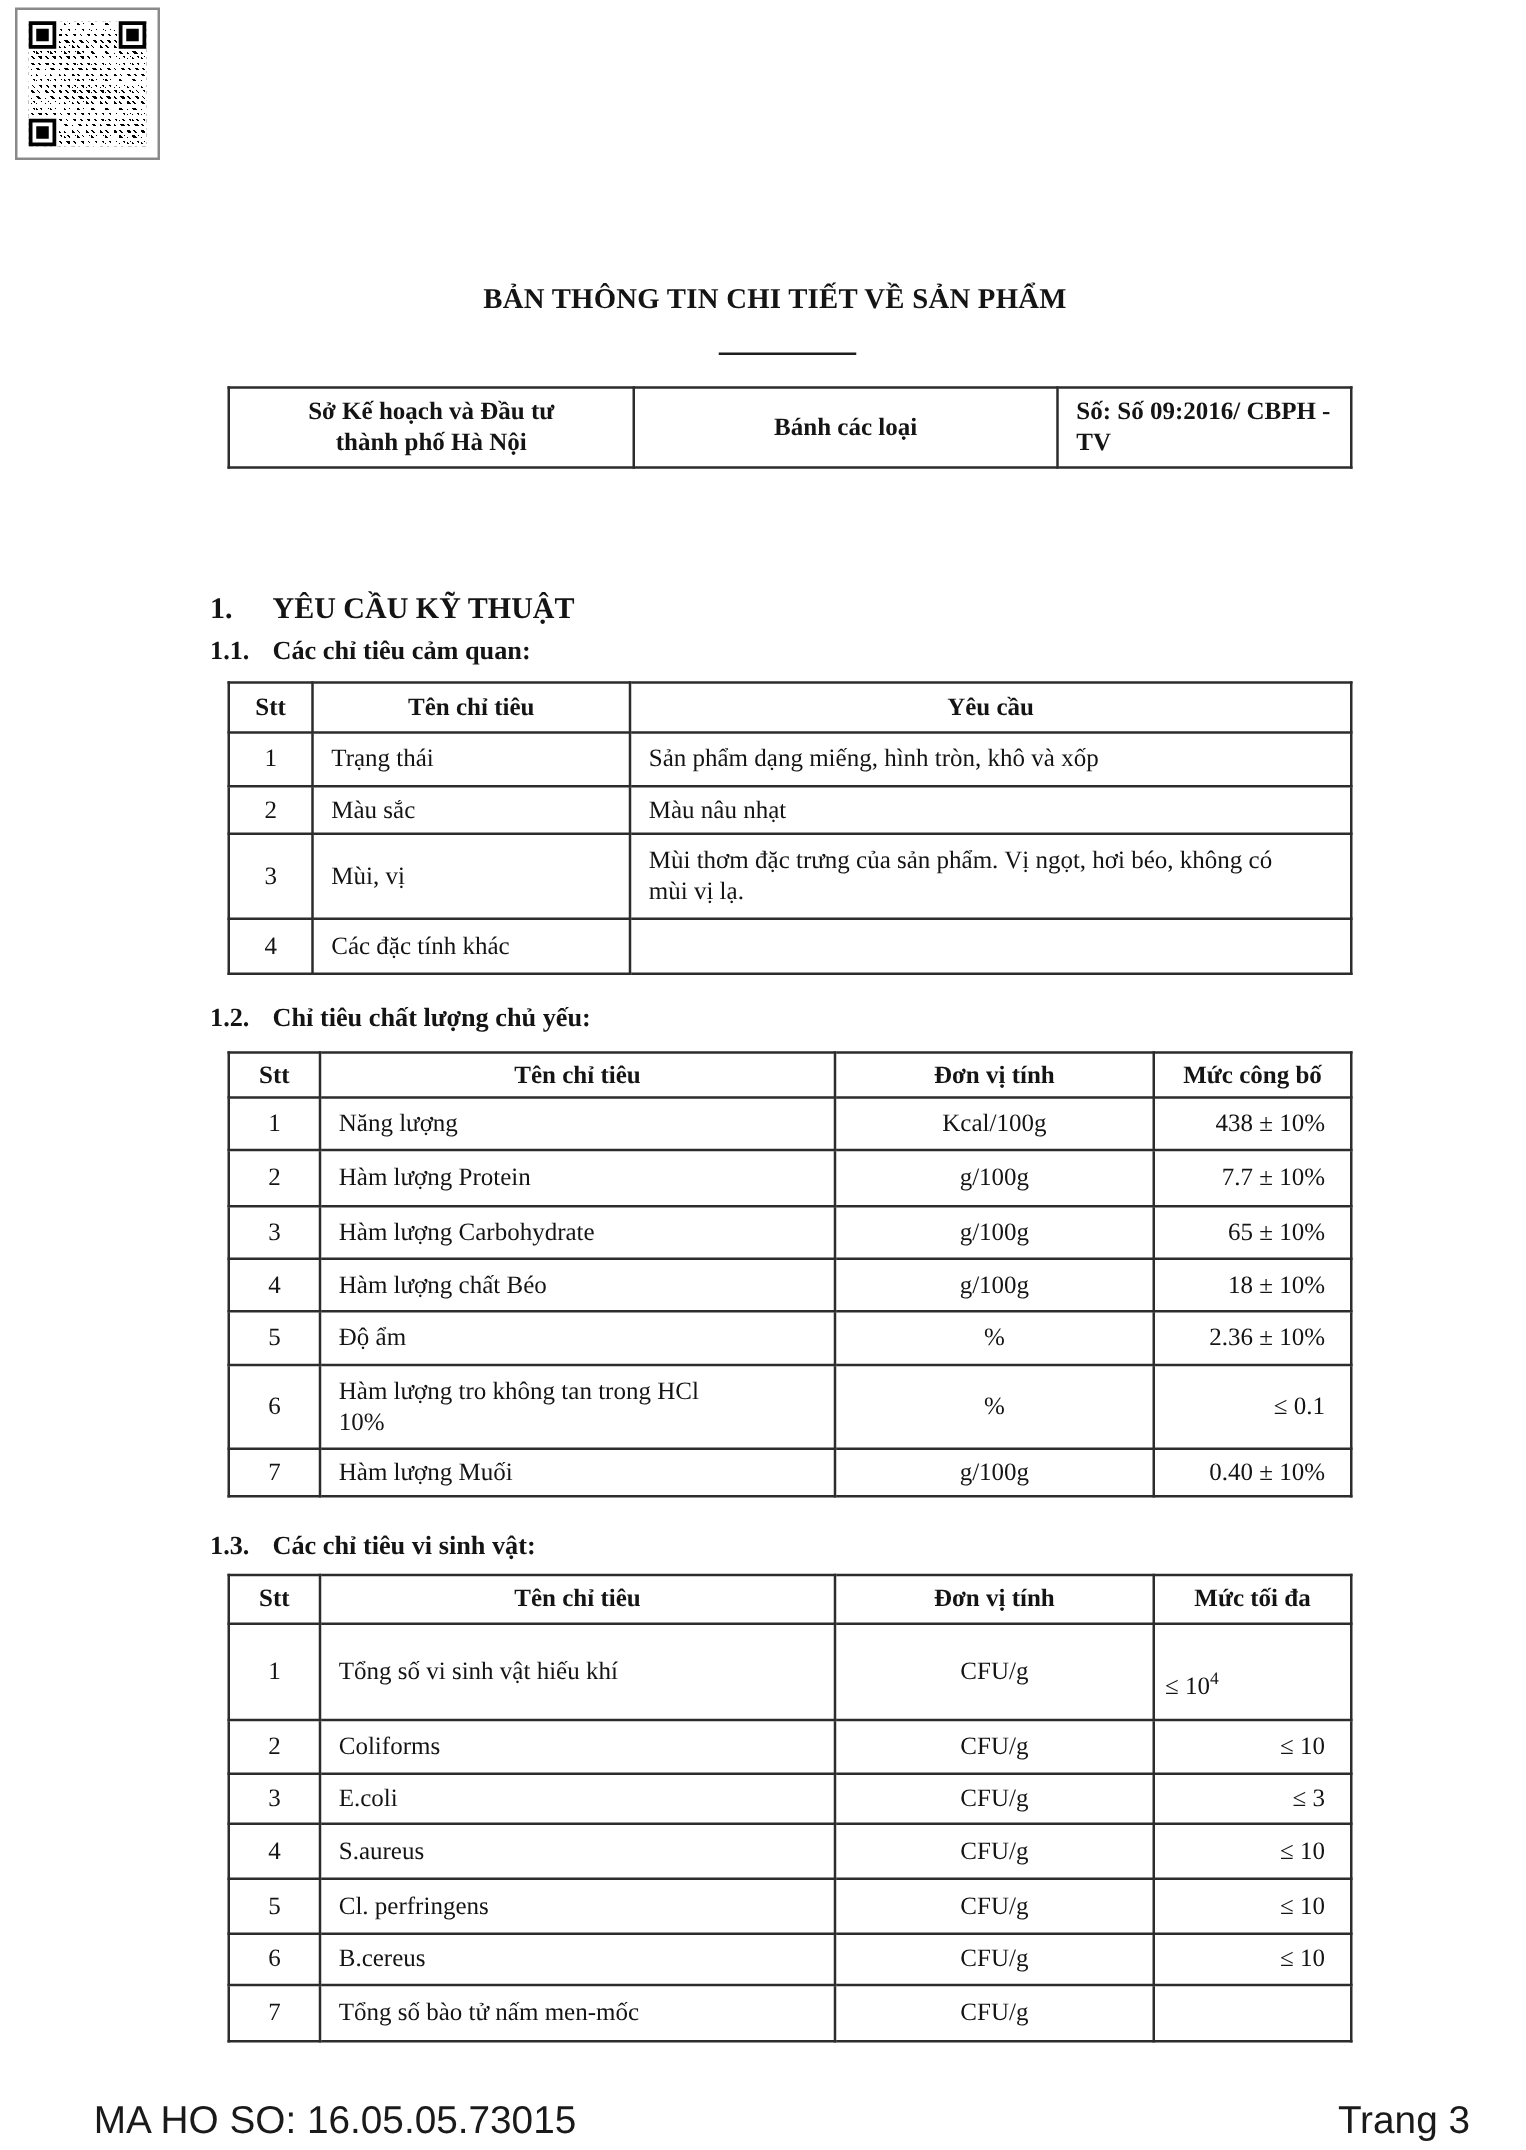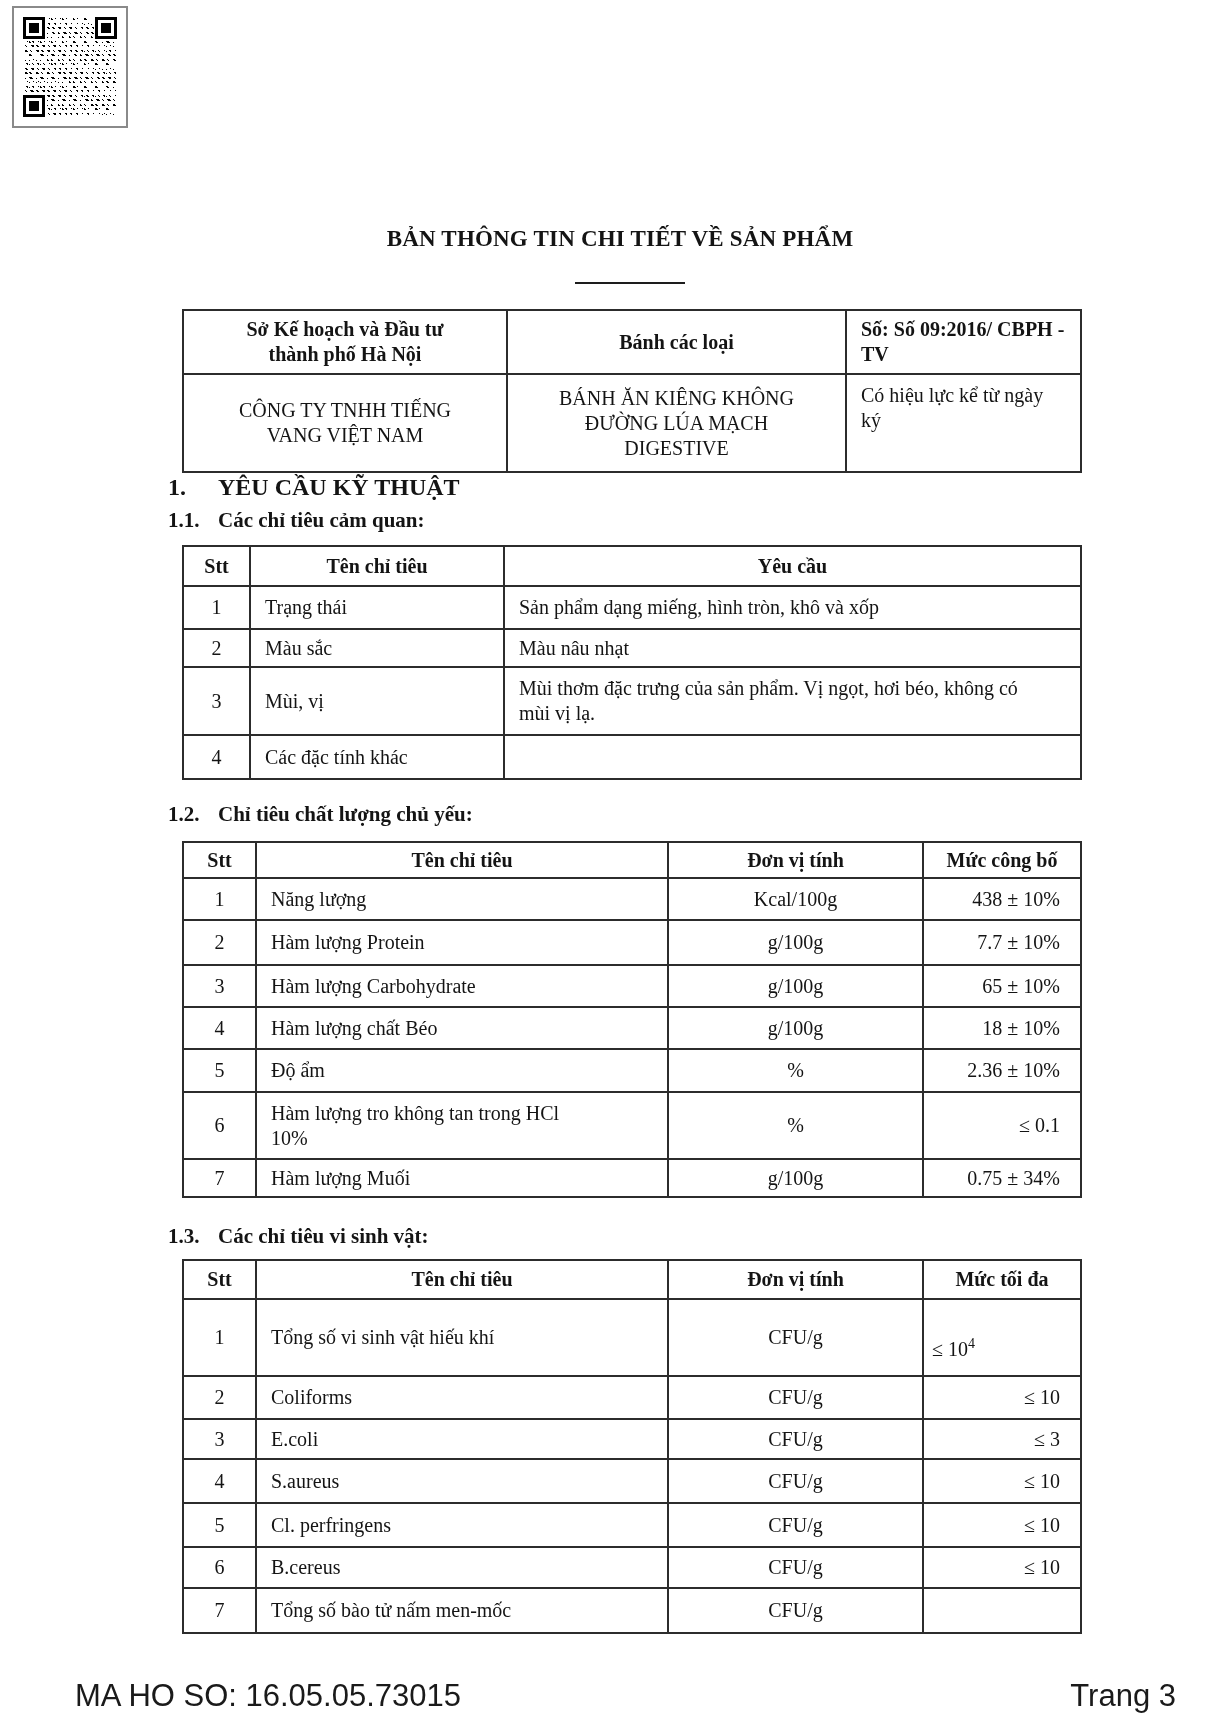--- a/index.html
+++ b/index.html
@@ -80,28 +80,20 @@
         <col style="width:339px">
         <col style="width:235px">
       </colgroup>
     <tbody>
         <tr class="r1">
       <td class="c pre bold">Sở Kế hoạch và Đầu tư
 thành phố Hà Nội</td>
       <td class="c bold">Bánh các loại</td>
       <td class="l bold">Số: Số 09:2016/ CBPH - TV</td>
     </tr>
-    <tr class="r2">
-      <td class="c pre">CÔNG TY TNHH TIẾNG
-VANG VIỆT NAM</td>
-      <td class="c pre">BÁNH ĂN KIÊNG KHÔNG
-ĐƯỜNG LÚA MẠCH
-DIGESTIVE</td>
-      <td class="l vtop">Có hiệu lực kể từ ngày ký</td>
-    </tr>
   </tbody>
     </table>
 
   <div class="heading h1">
     <span class="h-num">1.</span><span>YÊU CẦU KỸ THUẬT</span>
   </div>
   <div class="heading h2">
     <span class="h-num">1.1.</span><span>Các chỉ tiêu cảm quan:</span>
   </div>
 
@@ -193,21 +185,21 @@
       <td class="c">6</td>
       <td class="l pre">Hàm lượng tro không tan trong HCl
 10%</td>
       <td class="c">%</td>
       <td class="r">≤ 0.1</td>
     </tr>
     <tr style="height:38px">
       <td class="c">7</td>
       <td class="l">Hàm lượng Muối</td>
       <td class="c">g/100g</td>
-      <td class="r">0.75 ± 34%</td>
+      <td class="r">0.40 ± 10%</td>
     </tr>
   </tbody>
     </table>
 
   <div class="heading h4">
     <span class="h-num">1.3.</span><span>Các chỉ tiêu vi sinh vật:</span>
   </div>
 
   <table class="t3">
     <colgroup>

